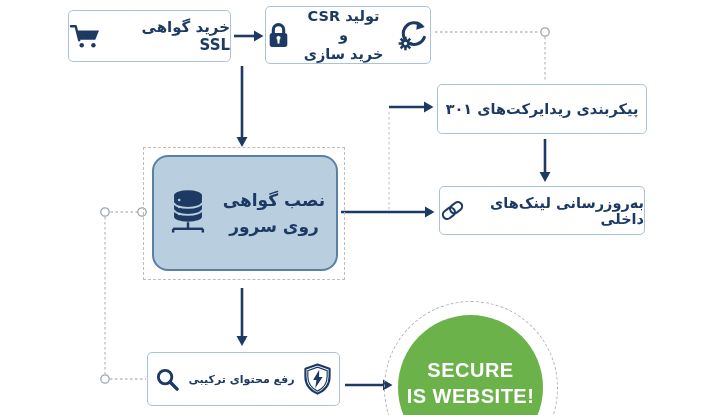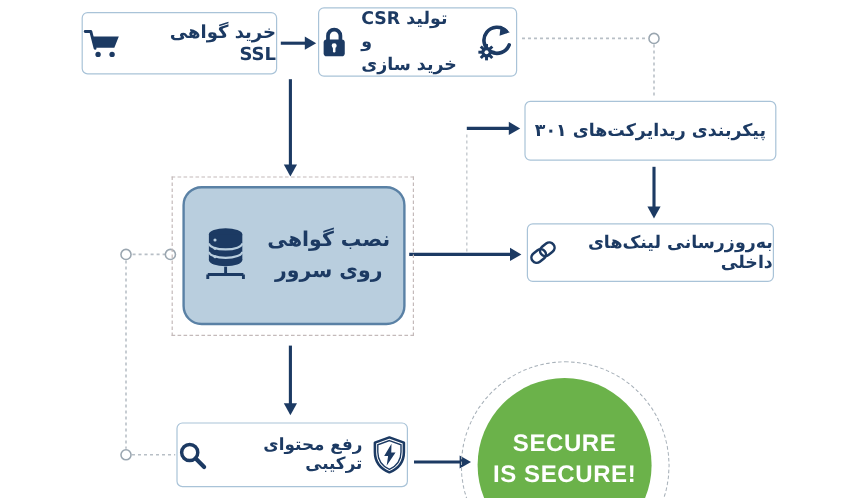--- a/index.html
+++ b/index.html
@@ -15,27 +15,27 @@
     position:absolute; z-index:2; background:#ffffff;
     border:1.5px solid #a9c3d8; border-radius:5px;
     display:flex; align-items:center; justify-content:center; gap:8px;
     color:#1c3a63;
   }
   .node .lbl { font-weight:bold; color:#1c3a63; direction:rtl; unicode-bidi:plaintext; }
 
   .buy     { left:68px;  top:10px;  width:163px; height:52px; }
   .buy .lbl { font-size:15px; }
   .csr     { left:265px; top:6px;   width:166px; height:58px; gap:10px; }
-  .csr .lines { text-align:left; font-weight:bold; font-size:14.5px; line-height:19px; direction:rtl; }
+  .csr .lines { text-align:center; font-weight:bold; font-size:14.5px; line-height:19px; direction:rtl; }
   .redirects { left:437px; top:84px; width:210px; height:50px; }
   .redirects .lbl { font-size:14.5px; }
   .links   { left:439px; top:186px; width:206px; height:49px; gap:7px; }
   .links .lbl { font-size:14.5px; }
   .mixed   { left:147px; top:352px; width:193px; height:54px; gap:8px; }
-  .mixed .lbl { font-size:14px; }
+  .mixed .lbl { font-size:11px; }
 
   .install {
     left:152px; top:155px; width:186px; height:116px; z-index:2;
     background:#b9cede; border:2px solid #5a81a5; border-radius:16px; gap:12px;
   }
   .install .lines { text-align:center; font-weight:bold; font-size:17px; line-height:26px; direction:rtl; color:#1c3a63; }
   .sel-rect {
     position:absolute; left:143px; top:147px; width:202px; height:133px;
     border:1px dashed #c4baba; z-index:1;
   }
@@ -200,17 +200,17 @@
       <path d="M15 1.5 L27.5 6 V14 C27.5 22.5 22.2 28.6 15 31.6 C7.8 28.6 2.5 22.5 2.5 14 V6 Z" fill="#ffffff" stroke="#1c3a63" stroke-width="2.2" stroke-linejoin="round"></path>
       <path d="M15 4.2 L25 7.9 V14 C25 21.3 20.6 26.4 15 29 C9.4 26.4 5 21.3 5 14 V7.9 Z" fill="none" stroke="#1c3a63" stroke-width="1.2"></path>
       <path d="M16.8 7 L10.5 17.5 h3.4 L12.6 26 L20.3 14.5 h-3.7 Z" fill="#1c3a63"></path>
     </svg>
   </div>
 
   <div class="secure-dashed"></div>
   <div class="secure">
     <div class="txt">
       <div>SECURE</div>
-      <div>IS SECURE!</div>
+      <div>IS WEBSITE!</div>
     </div>
   </div>
 
 </div>
 
 </body></html>

